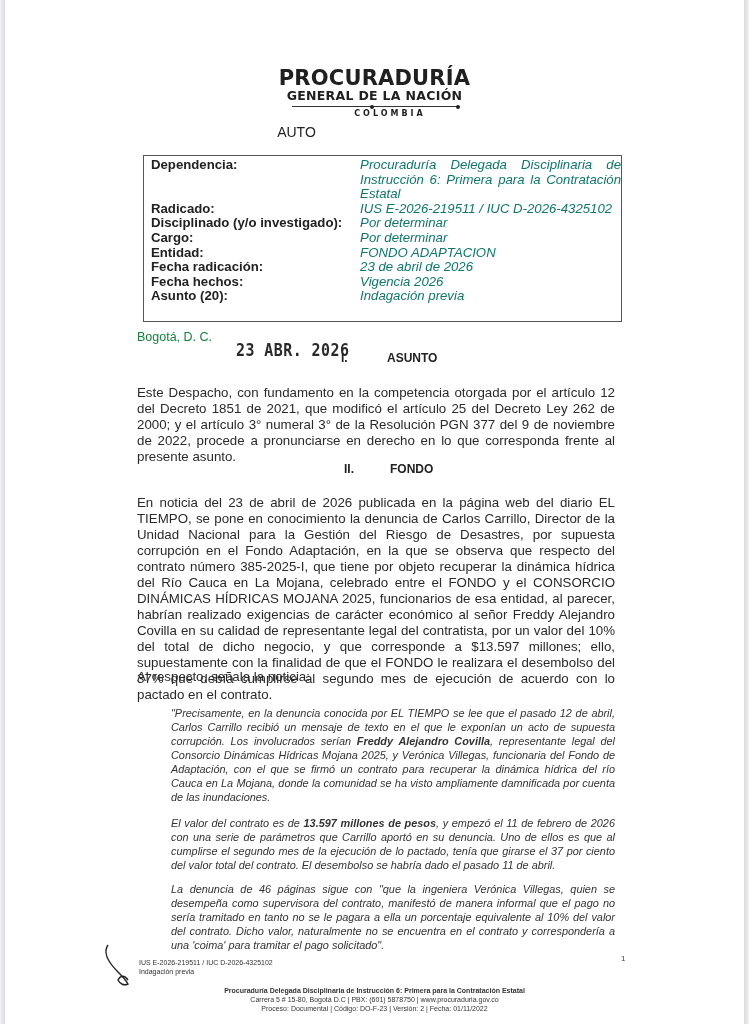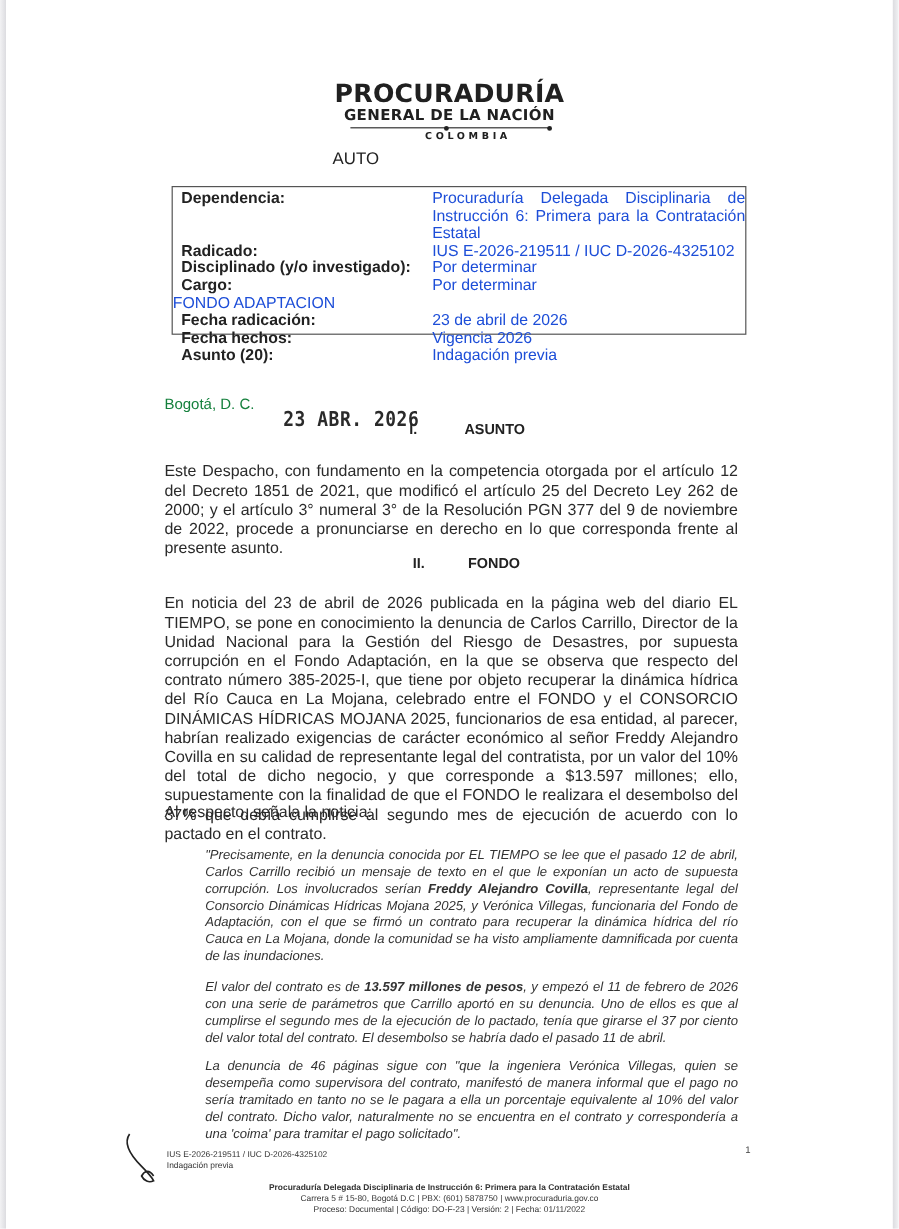--- a/index.html
+++ b/index.html
@@ -17,27 +17,27 @@
   .logo-main { font-family: "DejaVu Sans", sans-serif; font-weight: bold; font-size: 21px; letter-spacing: 0.2px; line-height: 22px; color: #202020; }
   .logo-sub { font-family: "DejaVu Sans", sans-serif; font-weight: bold; font-size: 12.5px; line-height: 14px; letter-spacing: 0.3px; color: #202020; }
   .logo-rule { position: relative; width: 166px; height: 1px; background: #333; margin: 3px auto 0; }
   .logo-rule::before, .logo-rule::after { content: ""; position: absolute; top: -1.5px; width: 4px; height: 4px; border-radius: 50%; background: #222; }
   .logo-rule::before { left: 78px; }
   .logo-rule::after { right: -2px; }
   .logo-country { font-family: "DejaVu Sans", sans-serif; font-weight: bold; font-size: 8px; letter-spacing: 3px; margin-top: 2px; color: #202020; padding-left: 31px; }
   .doc-type { position: absolute; top: 124px; left: 0; width: 593px; text-align: center; font-size: 14px; font-weight: normal; color: #222; }
 
   .info-table {
-    position: absolute; left: 143px; top: 155px; width: 479px; height: 124px;
+    position: absolute; left: 143px; top: 155px; width: 479px; height: 167px;
     border: 1.3px solid #555; box-sizing: border-box;
     font-size: 13.2px; line-height: 14.6px; padding: 2px 0 0 0;
   }
   .info-row { display: flex; }
   .info-label { width: 210px; padding-left: 7px; font-weight: bold; color: #222; }
-  .info-value { width: 262px; color: #1d4ed8; }
+  .info-value { width: 262px; color: #0f766e; font-style: italic; }
   .justify { text-align: justify; text-align-last: justify; }
 
   .city { position: absolute; left: 137px; top: 330px; font-size: 12.5px; color: #15803d; }
   .stamp { position: absolute; left: 236px; top: 340px; font-family: "DejaVu Sans Mono", monospace; font-size: 17px; font-weight: bold; color: #2a2a2a; transform: scaleX(0.88); transform-origin: left; letter-spacing: 0.5px; }
   .section-head { position: absolute; font-weight: bold; font-size: 12px; color: #222; }
   .section-head .num { display: inline-block; width: 46px; }
 
   .para { position: absolute; left: 137px; width: 478px; font-size: 13.3px; line-height: 16px; text-align: justify; color: #2a2a2a; }
   .quote { position: absolute; left: 171px; width: 444px; font-size: 10.9px; line-height: 14px; font-style: italic; text-align: justify; color: #333; }
   .quote b { font-style: italic; }
@@ -78,20 +78,21 @@
   </div>
   <div class="info-row">
     <div class="info-label">Disciplinado (y/o investigado):</div>
     <div class="info-value">Por determinar</div>
   </div>
   <div class="info-row">
     <div class="info-label">Cargo:</div>
     <div class="info-value">Por determinar</div>
   </div>
   <div class="info-row">
+    <div class="info-label">Entidad:</div>
     <div class="info-value">FONDO ADAPTACION</div>
   </div>
   <div class="info-row">
     <div class="info-label">Fecha radicación:</div>
     <div class="info-value">23 de abril de 2026</div>
   </div>
   <div class="info-row">
     <div class="info-label">Fecha hechos:</div>
     <div class="info-value">Vigencia 2026</div>
   </div>

